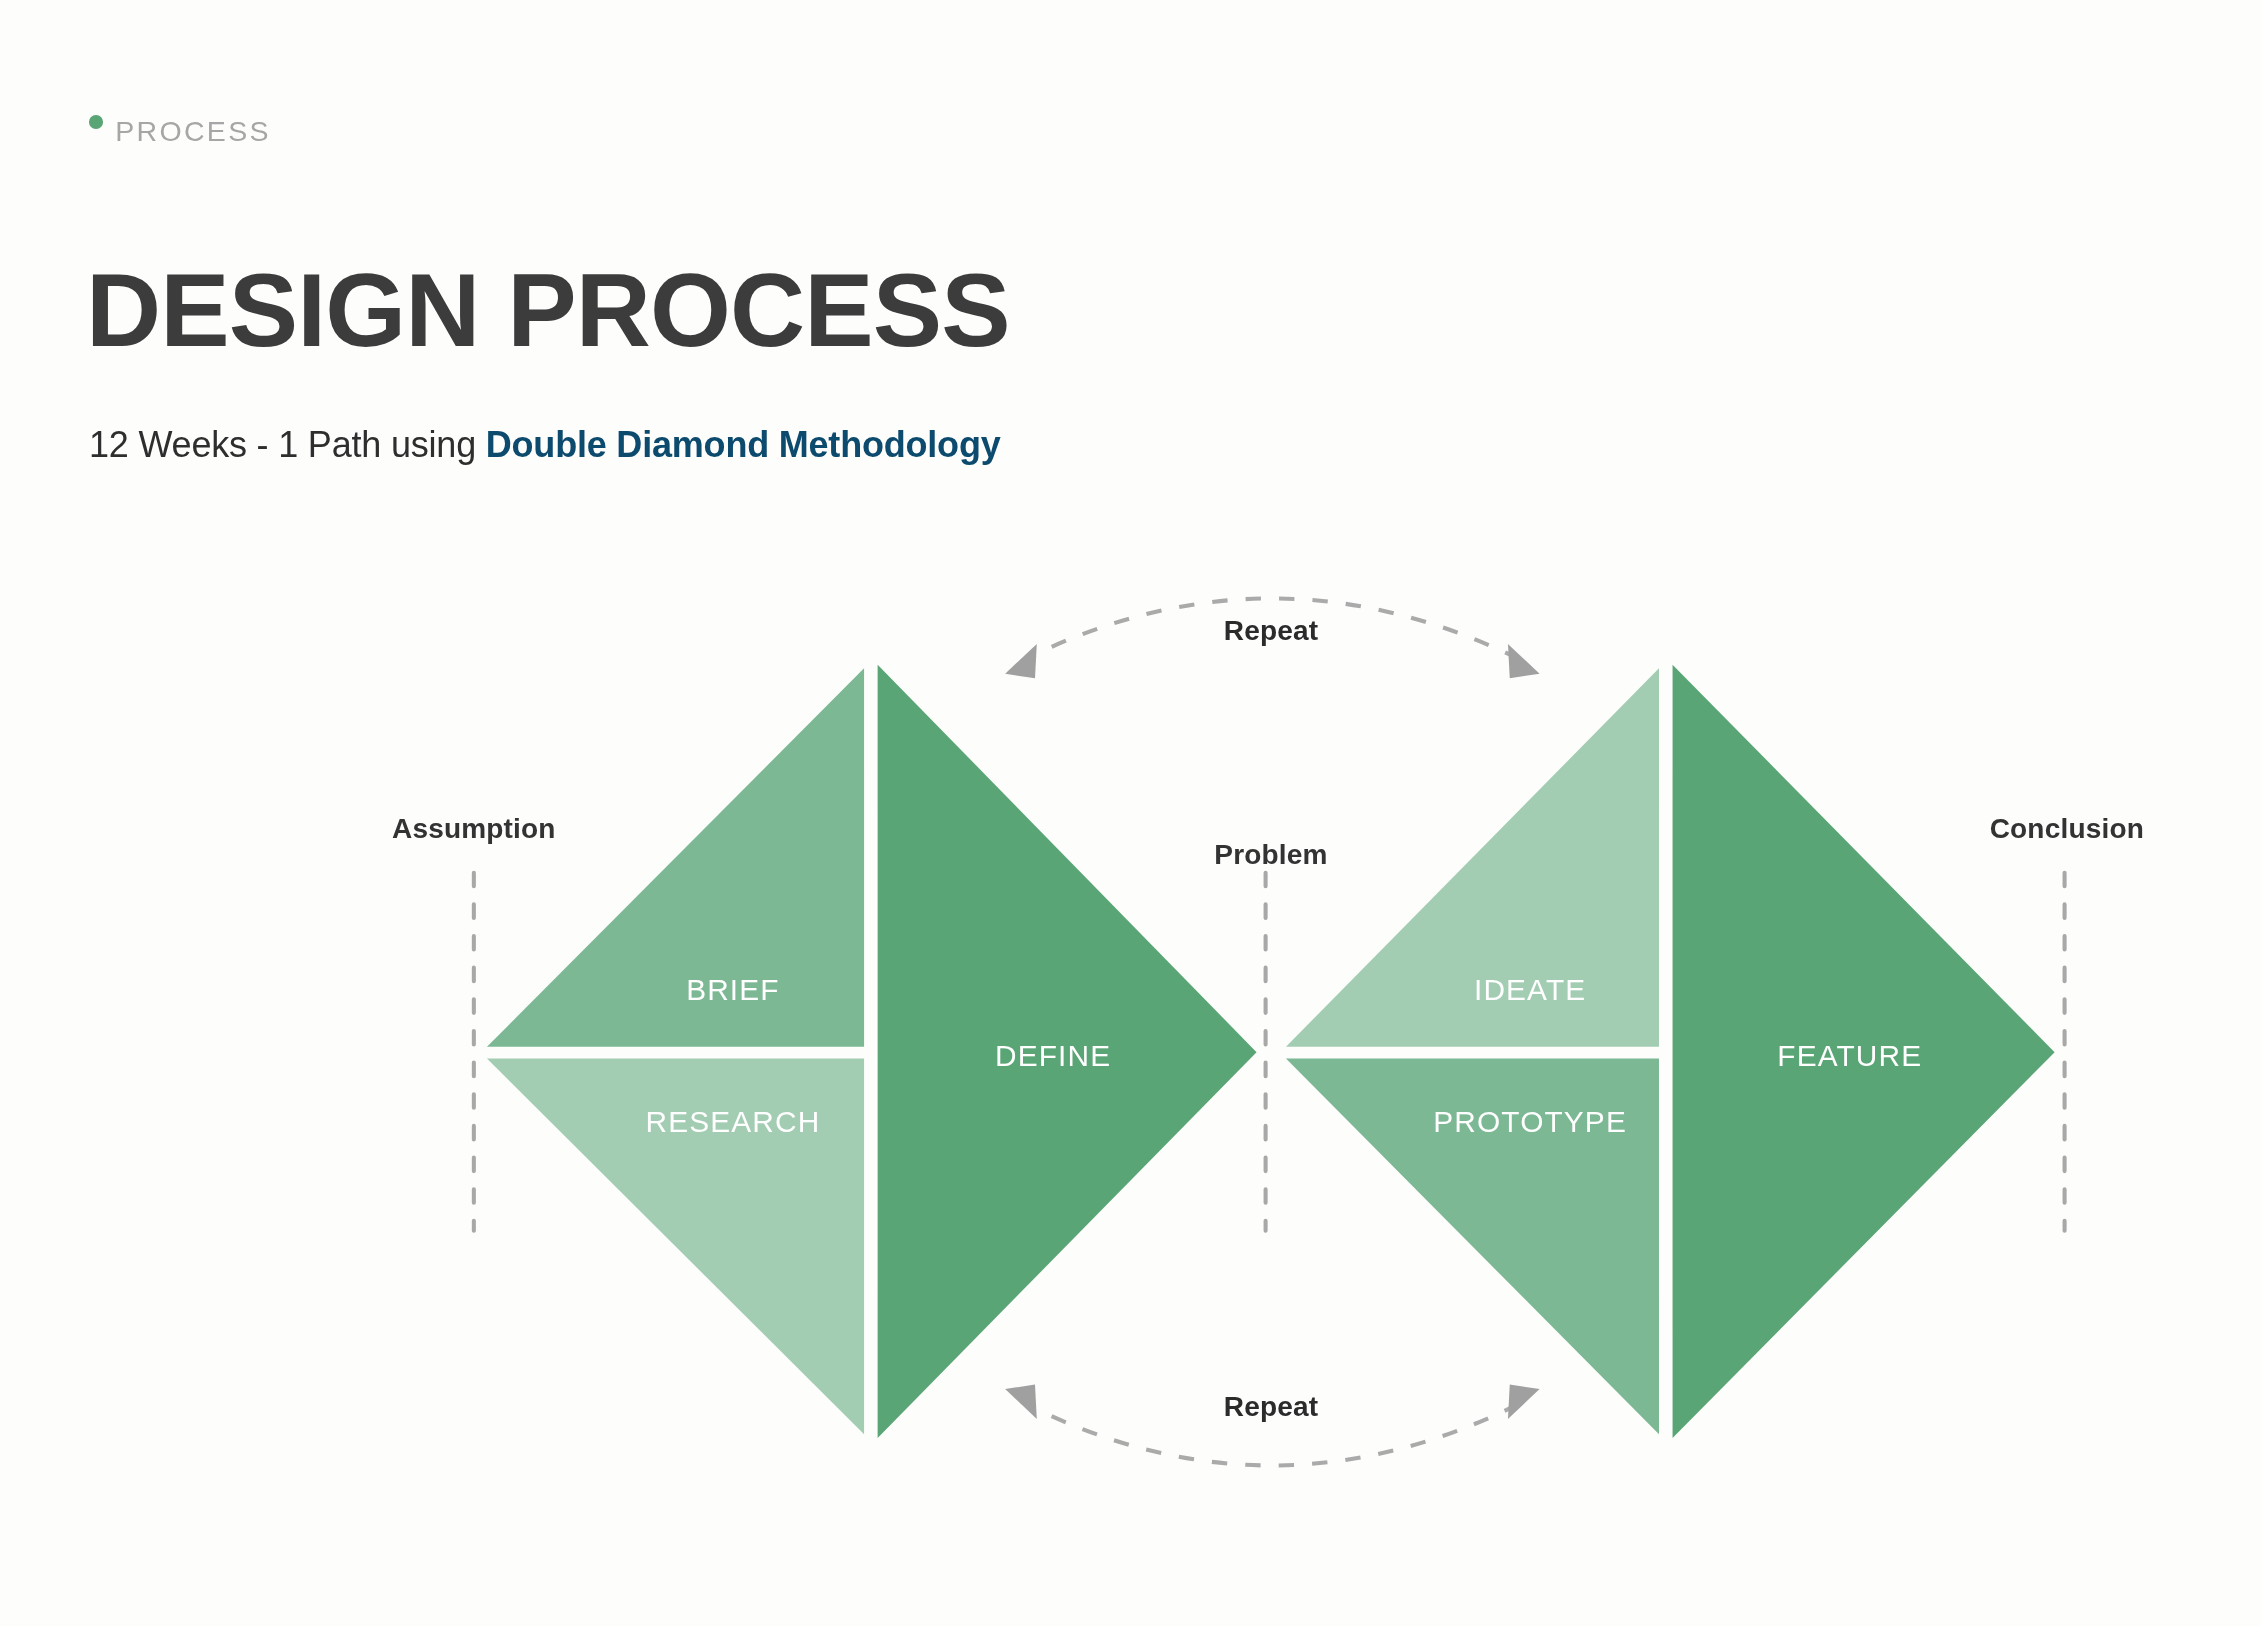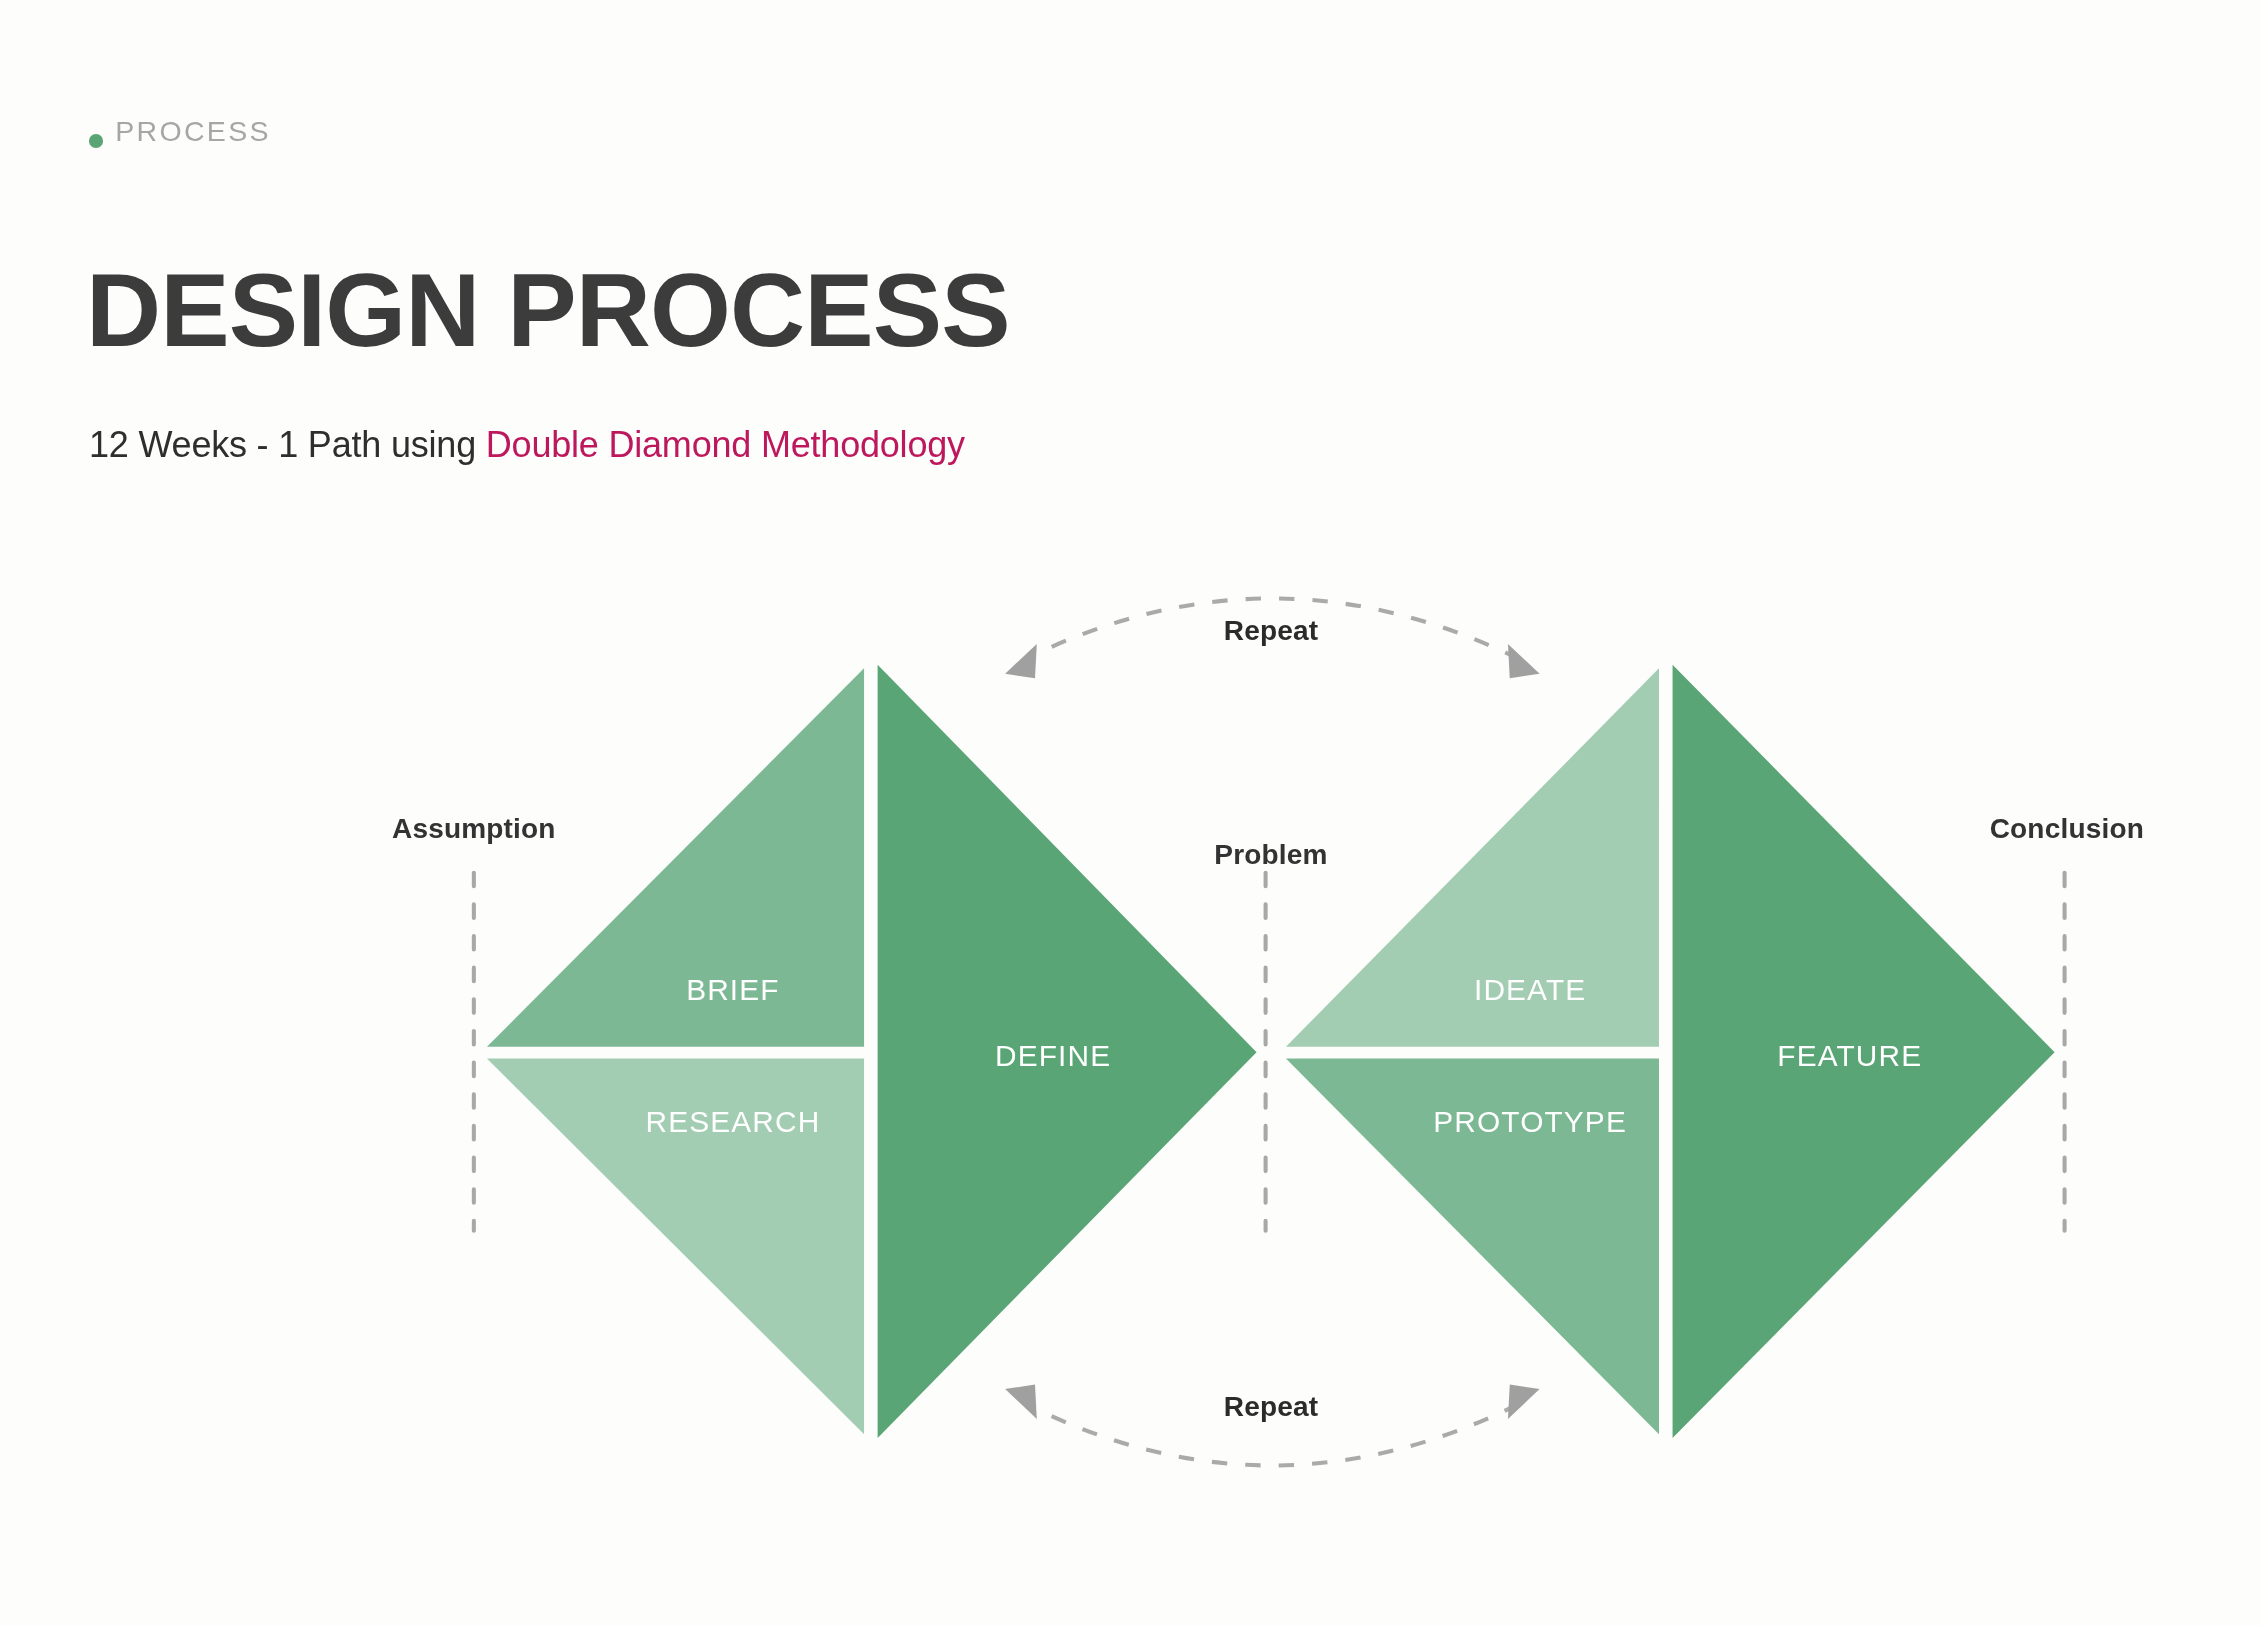--- a/index.html
+++ b/index.html
@@ -7,21 +7,21 @@
   body {
     width:2533px; height:1626px;
     position:relative; overflow:hidden;
     font-family:"Liberation Sans", sans-serif;
     -webkit-font-smoothing:antialiased;
   }
 
   
   #eyebrow {
     position:absolute; left:89px; top:115px;
-    display:flex; align-items:flex-end; gap:12.7px;
+    display:flex; align-items:flex-start; gap:12.7px;
   }
   #eyebrow .dot {
     width:13.6px; height:13.6px; border-radius:50%;
     background:#5aa575; display:block;
   }
   #eyebrow .txt {
     font-size:28.5px; letter-spacing:2.3px;
     color:#a6a6a6; font-weight:400;
   }
 
@@ -31,21 +31,21 @@
     font-weight:700; color:#3c3c3c;
     letter-spacing:-0.9px;
   }
 
   #subtitle {
     position:absolute; left:89px; top:425px;
     font-size:36px; line-height:1.1;
     color:#2e2e2e; font-weight:400;
     letter-spacing:-0.2px; white-space:nowrap;
   }
-  #subtitle .accent { color:#be185d; font-weight:400; }
+  #subtitle .accent { color:#0c4a6e; font-weight:700; }
 
   
   #diagram {
     position:absolute; left:0; top:0;
     width:2533px; height:1626px;
   }
   #diagram svg { display:block; width:2533px; height:1626px; }
 
   .dlabel {
     fill:#ffffff; font-family:"Liberation Sans", sans-serif;

